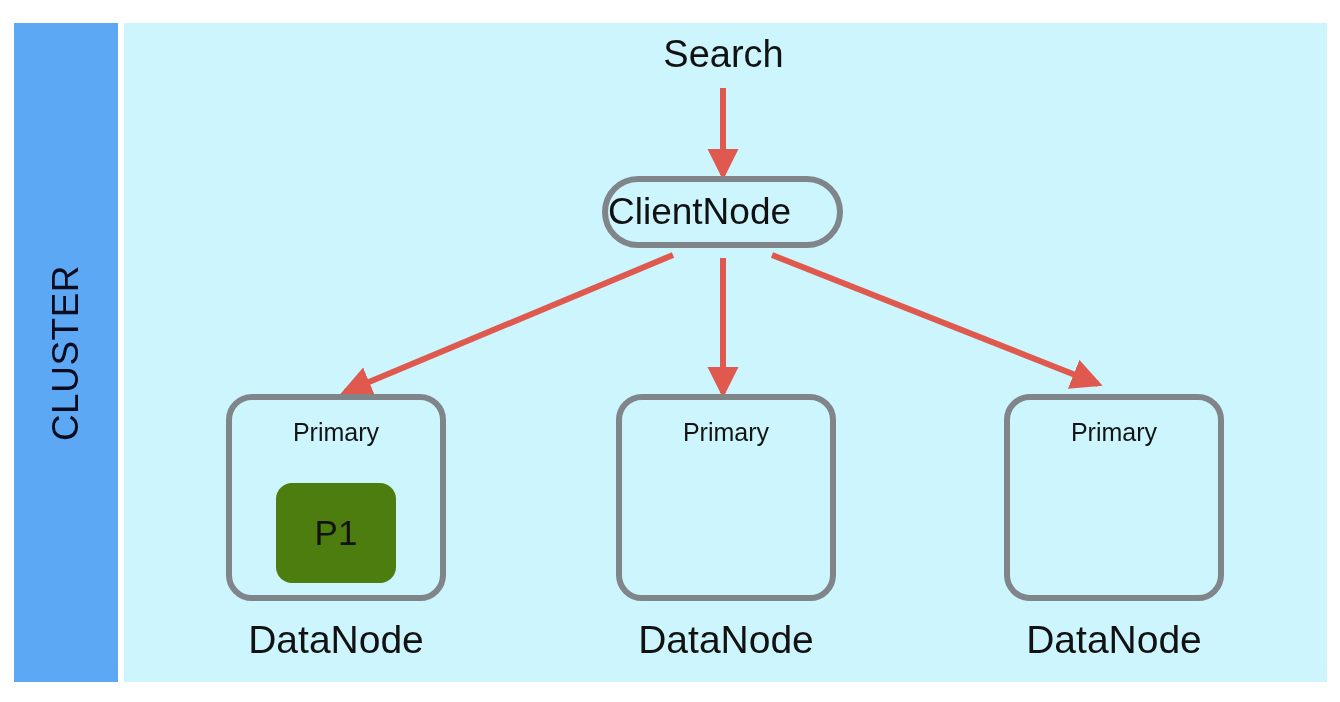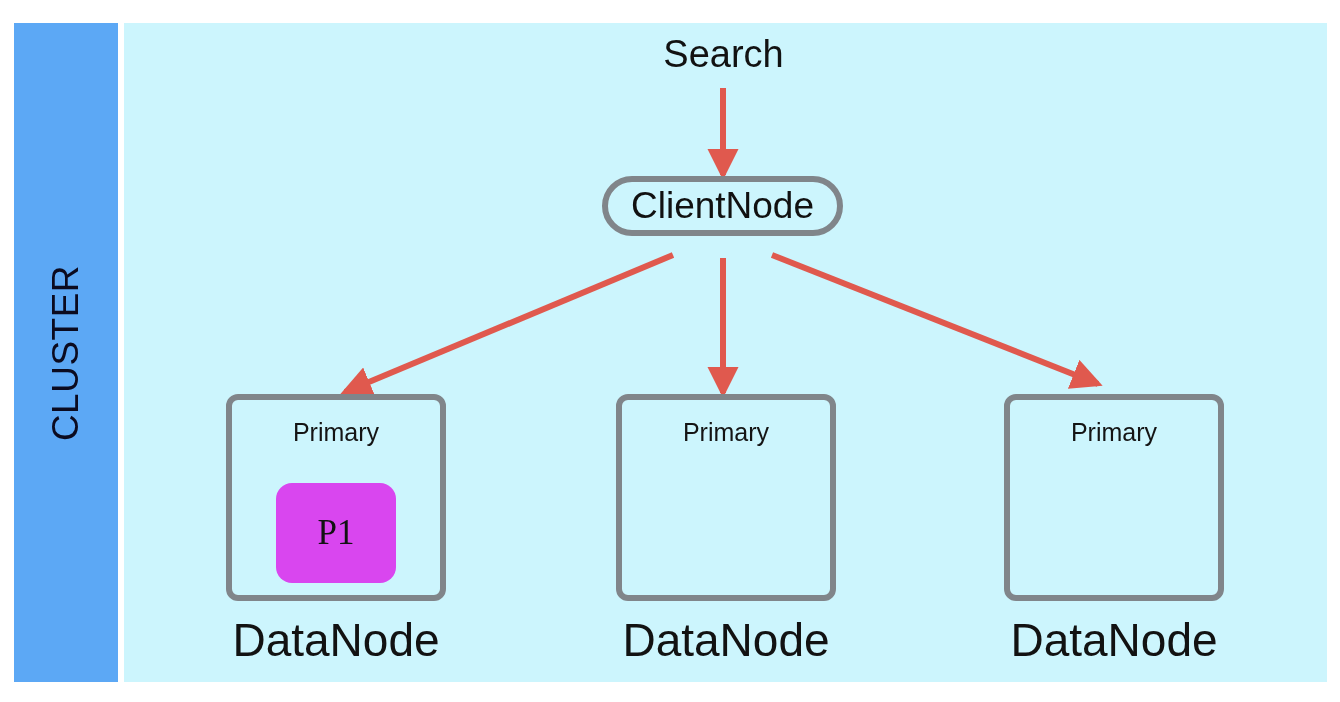--- a/index.html
+++ b/index.html
@@ -80,83 +80,82 @@
     color: #121212;
     line-height: 46px;
   }
 
   
   #client-node {
     position: absolute;
     left: 602px;
     top: 176px;
     width: 241px;
-    height: 60px;
+    height: 72px;
     box-sizing: border-box;
     border: 6px solid #80858A;
     border-radius: 37px;
     background: #CCF5FD;
     display: flex;
     align-items: center;
-    justify-content: center;
+    justify-content: flex-start;
   }
   #client-node .node-text {
     font-size: 37px;
     color: #111111;
     line-height: 1;
     margin-top: -2px;
   }
 
   
   .data-node {
     position: absolute;
     top: 394px;
     width: 220px;
     height: 207px;
     box-sizing: border-box;
     border: 6px solid #80858A;
-    border-radius: 12px;
+    border-radius: 26px;
     background: #CCF5FD;
   }
   .data-node .primary-label {
     position: absolute;
     left: 0;
     right: 0;
     top: 17px;
     text-align: center;
     font-size: 25px;
     color: #141414;
     line-height: 30px;
   }
   .shard-box {
     position: absolute;
     left: 50%;
     transform: translateX(-50%);
     top: 83px;
     width: 120px;
     height: 100px;
-    background: #d946ef;
+    background: #4d7c0f;
     border-radius: 16px;
     display: flex;
     align-items: center;
     justify-content: center;
-    font-family: Liberation Serif, serif;
   }
   .shard-box .shard-text {
     font-size: 35px;
     color: #121212;
     line-height: 1;
     margin-top: -2px;
   }
   .data-node-caption {
     position: absolute;
     top: 619px;
     width: 220px;
     text-align: center;
-    font-size: 46px;
+    font-size: 39px;
     color: #121212;
     line-height: 42px;
   }
 
   #data-node-1  { left: 226px; }
   #data-node-2  { left: 616px; }
   #data-node-3  { left: 1004px; }
   #caption-1    { left: 226px; }
   #caption-2    { left: 616px; }
   #caption-3    { left: 1004px; }

